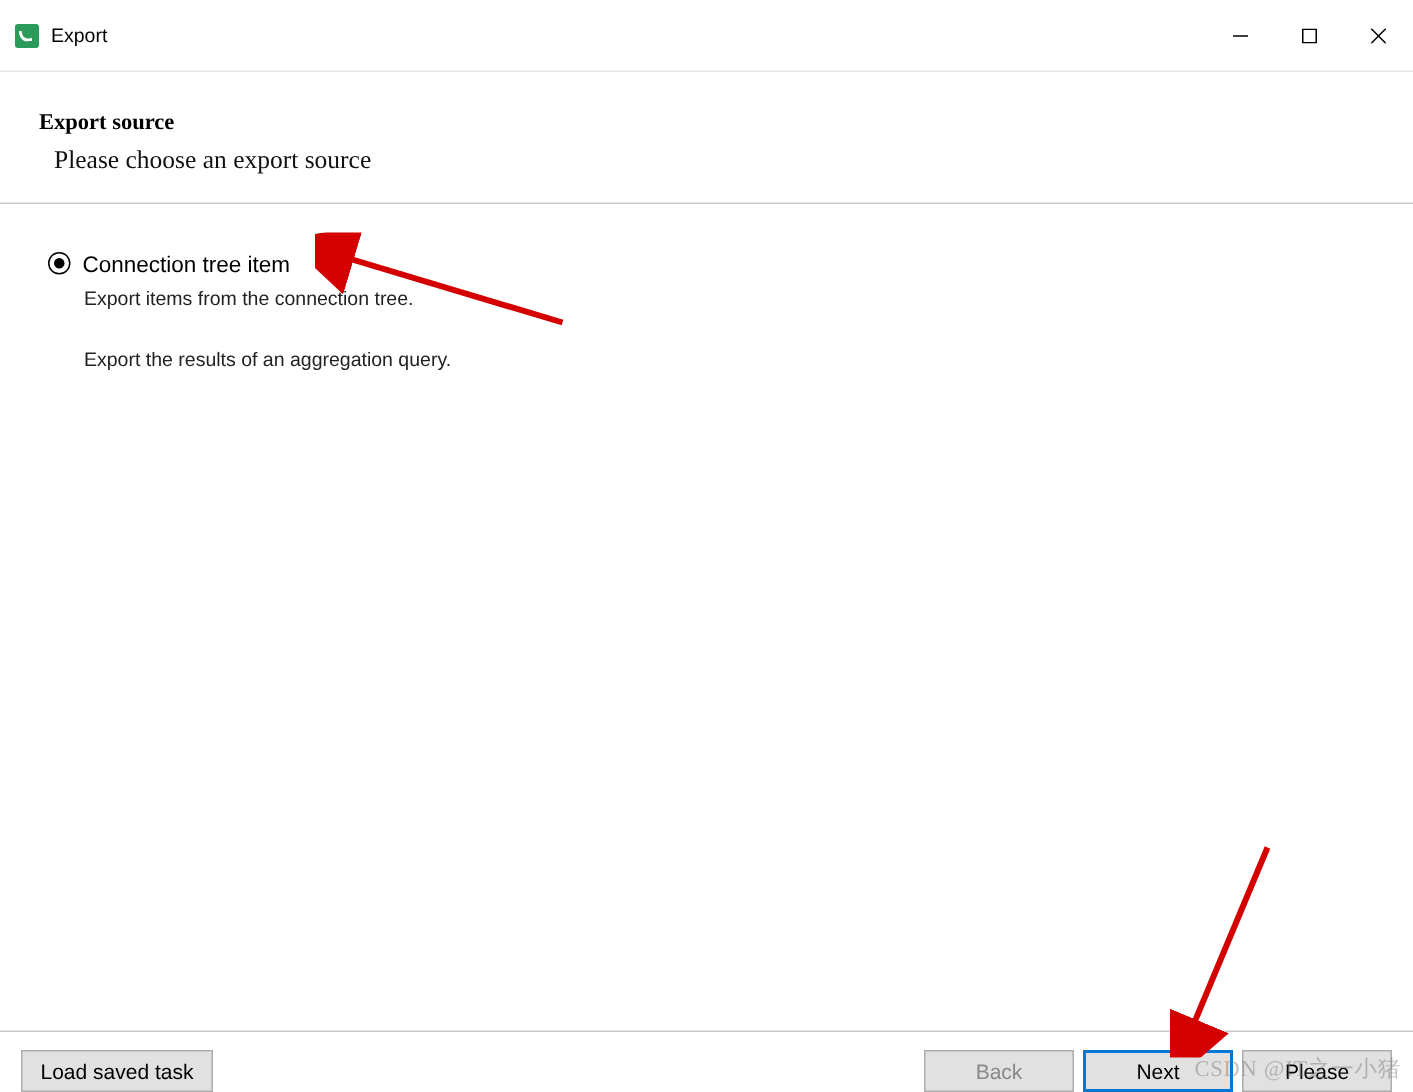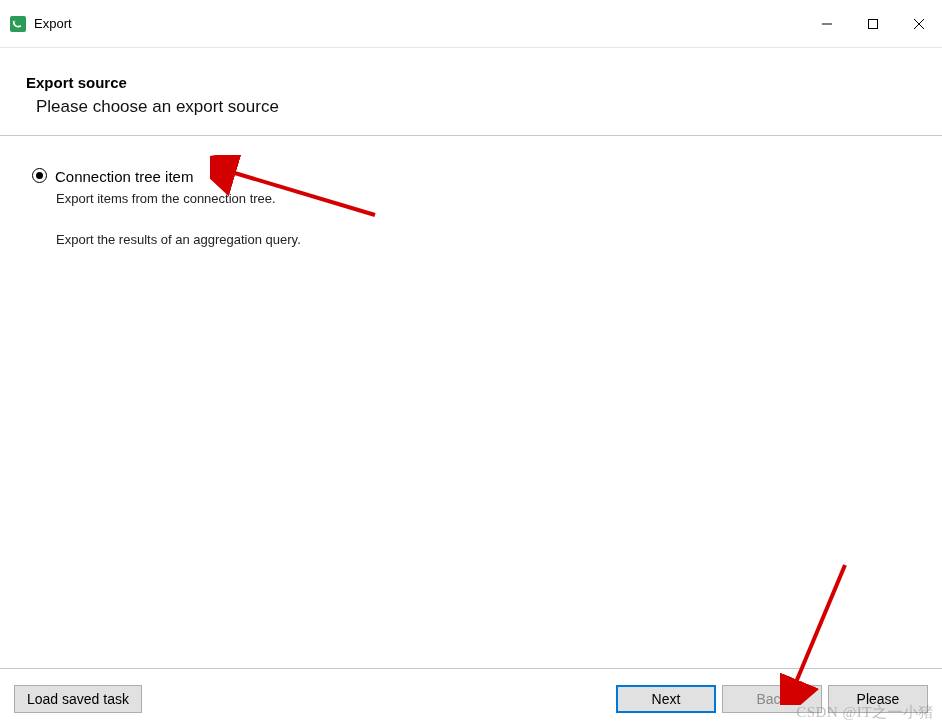--- a/index.html
+++ b/index.html
@@ -58,20 +58,21 @@
       width: 46px;
       height: 100%;
       display: flex;
       align-items: center;
       justify-content: center;
       cursor: pointer;
     }
     .header-section {
       padding: 26px 24px 18px 26px;
       border-bottom: 1px solid #c9c9c9;
+      font-family: Liberation Serif, serif;
     }
     .header-title {
       font-size: 15px;
       font-weight: 600;
       margin-bottom: 6px;
     }
     .header-subtitle {
       font-size: 17px;
       margin-left: 10px;
       color: #111;
@@ -112,24 +113,24 @@
       font-size: 13px;
       color: #222;
       margin-left: 24px;
       margin-top: 6px;
     }
     .footer {
       position: absolute;
       bottom: 0;
       left: 0;
       right: 0;
-      height: 60px;
+      height: 41px;
       border-top: 1px solid #c9c9c9;
       display: flex;
-      align-items: center;
+      align-items: flex-end;
       padding: 0 14px;
       background: #fff;
       margin-top: 10px;
     }
     .footer-spacer {
       flex: 1;
     }
     .btn {
       height: 28px;
       padding: 0 12px;
@@ -209,22 +210,22 @@
 
 
   <div class="radio-option">
     <div class="radio-desc">Export the results of an aggregation query.</div>
   </div>
 </div>
 
 <div class="footer">
   <button class="btn load">Load saved task</button>
   <div class="footer-spacer"></div>
+  <button class="btn" disabled="">Back</button>
   <button class="btn primary">Next</button>
-  <button class="btn" disabled="">Back</button>
   <button class="btn">Please</button>
 </div>
 
 <svg class="arrow" style="left:210px; top:155px;" width="180" height="70">
   <defs>
     <marker id="ah1" markerWidth="12" markerHeight="12" refX="2" refY="6" orient="auto">
       <polygon points="0,0 12,6 0,12" fill="#d40000"></polygon>
     </marker>
   </defs>
   <line x1="165" y1="60" x2="18" y2="16" stroke="#d40000" stroke-width="4" marker-end="url(#ah1)"></line>

